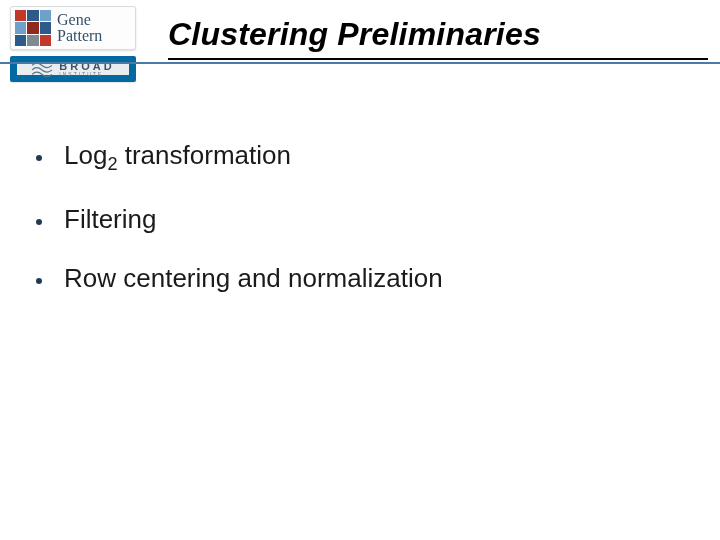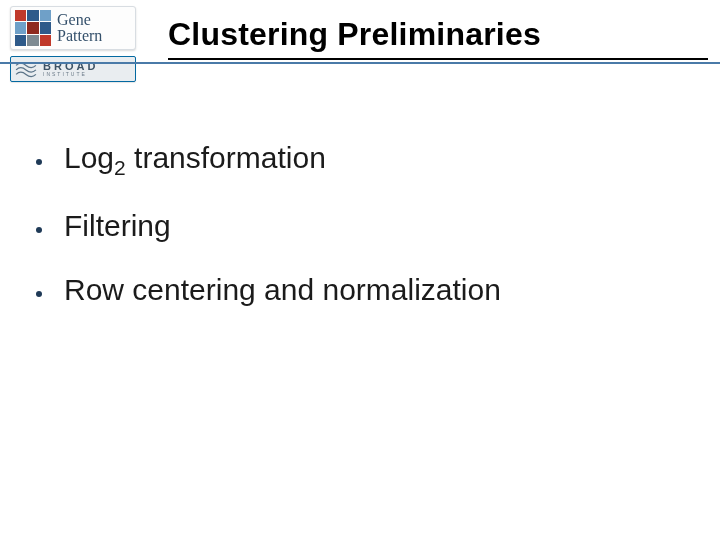--- a/index.html
+++ b/index.html
@@ -25,20 +25,21 @@
   }
   .title {
     position: absolute;
     top: 16px;
     left: 168px;
     width: 530px;
     font-size: 32px;
     font-weight: bold;
     color: #000;
     letter-spacing: 0.2px;
+    font-style: italic;
   }
   .title-underline {
     position: absolute;
     top: 58px;
     left: 168px;
     width: 540px;
     height: 2px;
     background: #000;
   }
   .rule {
@@ -94,27 +95,28 @@
   .gp-text span {
     font-family: Georgia, 'Times New Roman', serif;
     font-size: 16px;
     color: #34506b;
   }
   .broad-logo {
     margin-top: 6px;
     width: 126px;
     height: 26px;
     background: #e9edf0;
-    border: 1px solid #0369a1;
+    border: 7px solid #0369a1;
     border-radius: 2px;
     display: flex;
     align-items: center;
     padding: 0 4px;
     box-sizing: border-box;
     box-shadow: 0 1px 1px rgba(0,0,0,0.1);
+    justify-content: center;
   }
   .broad-waves {
     width: 22px;
     height: 18px;
     margin-right: 6px;
   }
   .broad-text {
     display: flex;
     flex-direction: column;
     line-height: 0.9;
@@ -134,21 +136,21 @@
   .content {
     position: absolute;
     top: 140px;
     left: 36px;
     right: 30px;
   }
   .bullet {
     display: flex;
     align-items: baseline;
     margin-bottom: 28px;
-    font-size: 30px;
+    font-size: 26px;
     color: #1b1b1b;
   }
   .bullet .dot {
     width: 6px;
     height: 6px;
     background: #1f3a57;
     border-radius: 50%;
     margin-right: 22px;
     flex: 0 0 auto;
     position: relative;

